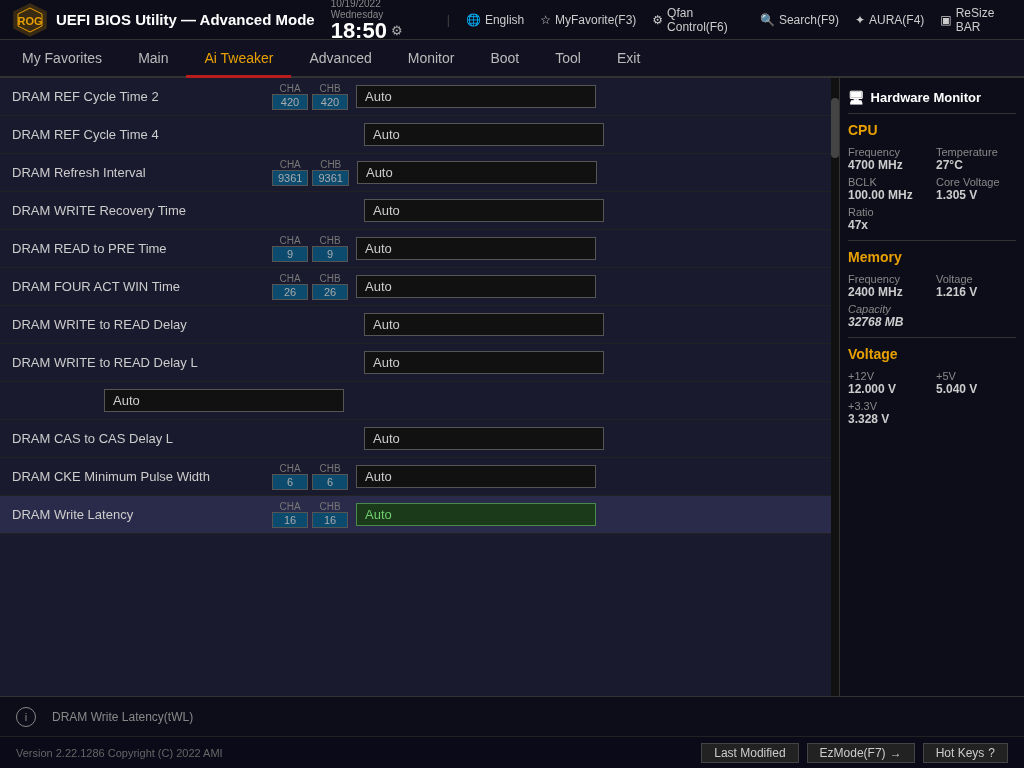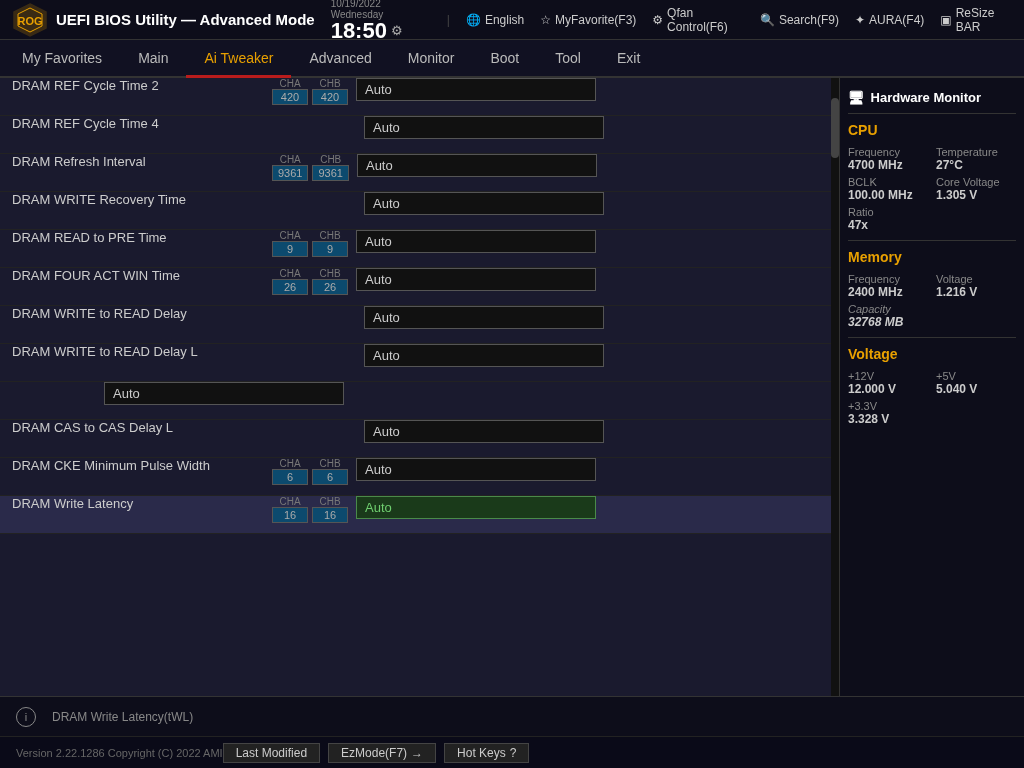--- a/index.html
+++ b/index.html
@@ -97,21 +97,21 @@
 
     
     .content-area {
       flex: 1;
       background: #1a1a2e;
       overflow-y: auto;
     }
 
     .bios-row {
       display: flex;
-      align-items: flex-start;
+      align-items: center;
       padding: 0 12px;
       min-height: 38px;
       border-bottom: 1px solid #222;
       position: relative;
     }
     .bios-row.selected {
       background: #2a2a4a;
     }
     .row-label {
       color: #ccc;
@@ -218,20 +218,21 @@
       font-size: 11px;
       color: #888;
     }
 
     
     .footer {
       background: #0a0a18;
       height: 32px;
       display: flex;
       align-items: center;
+      justify-content: space-between;
       padding: 8px 16px;
       border-top: 1px solid #222;
     }
     .footer-buttons {
       display: flex;
       gap: 8px;
       align-items: center;
     }
     .footer-btn {
       background: #222;

